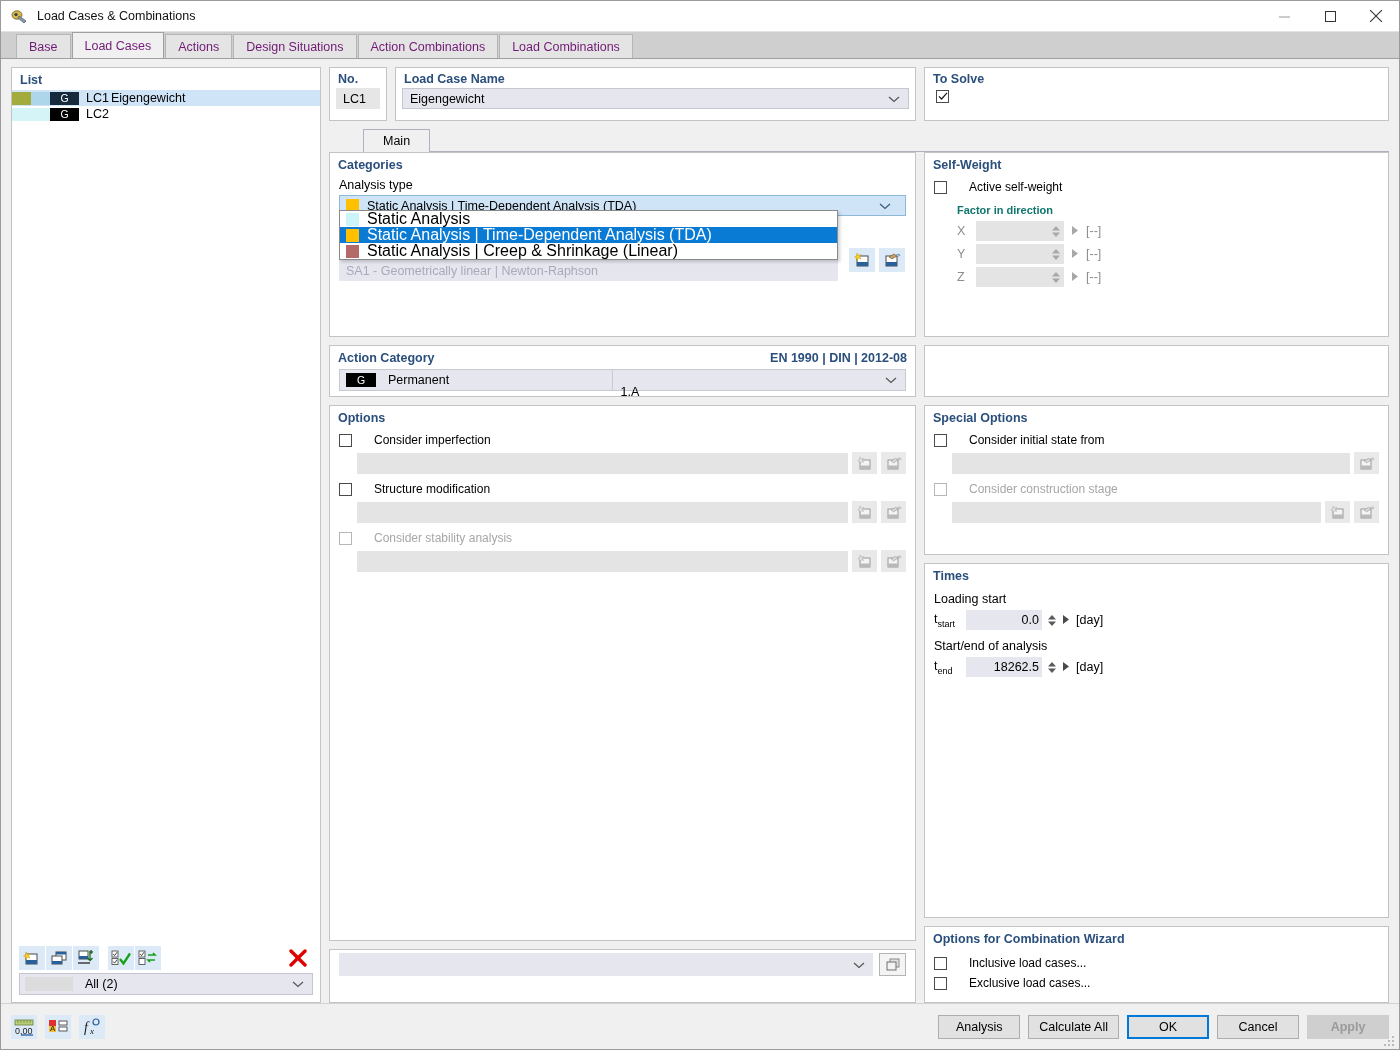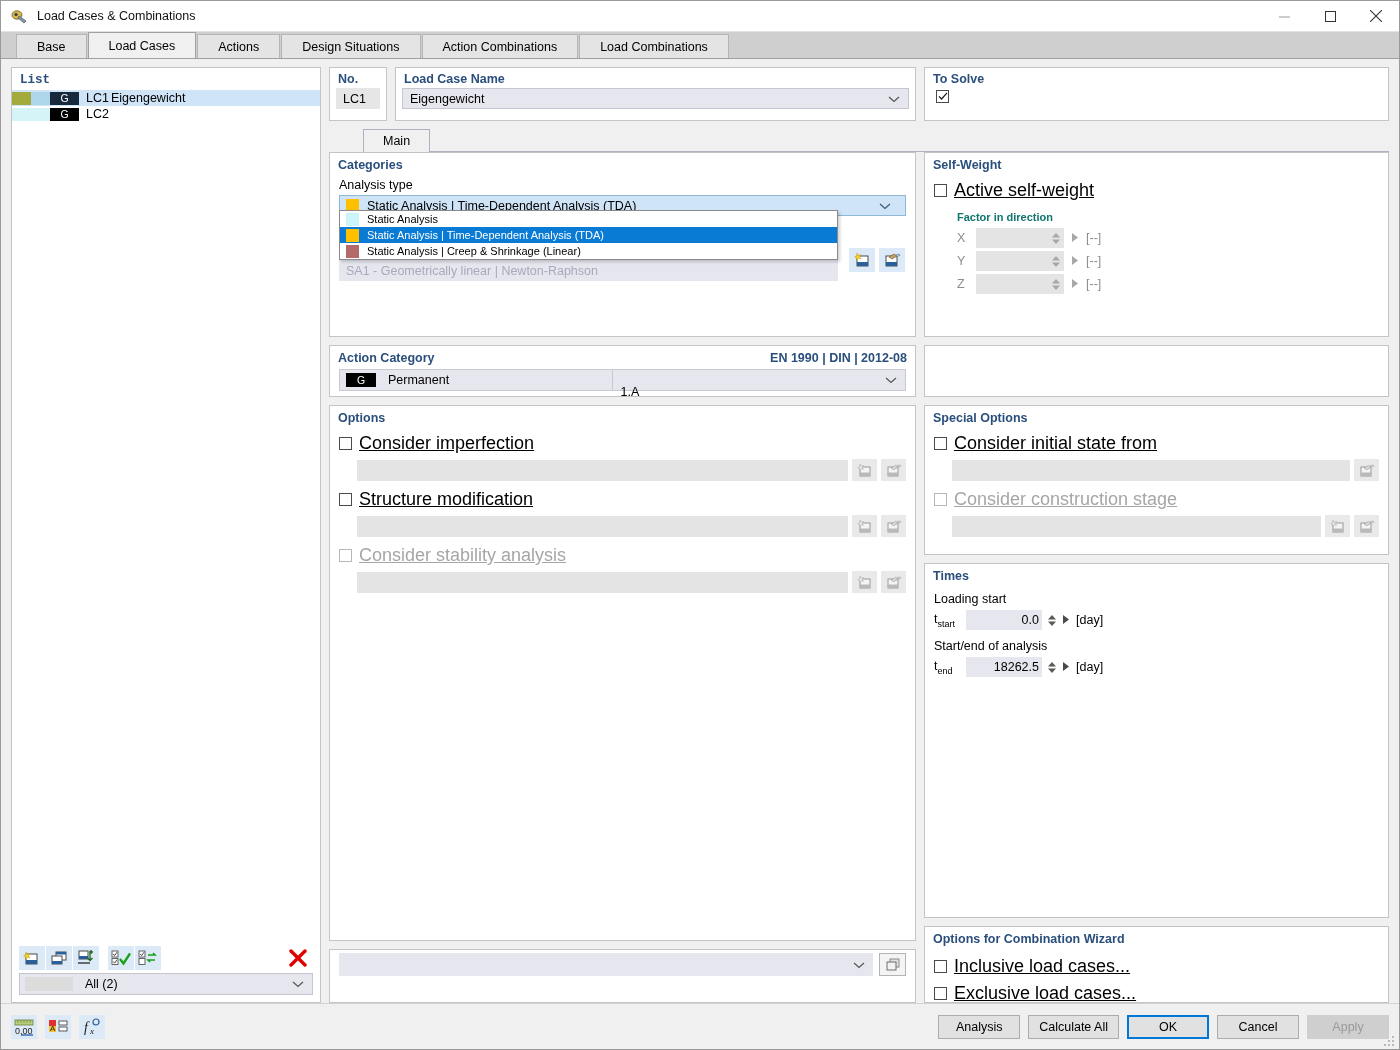--- a/index.html
+++ b/index.html
@@ -35,39 +35,39 @@
 
   
   .tabstrip {
     height: 27px; background: #cfcfcf;
     display: flex; align-items: flex-end;
     padding-left: 15px;
     border-bottom: 1px solid #a0a0a0;
     position: relative;
   }
   .tab {
-    height: 24px; padding: 0 20px;
+    height: 24px; padding: 0 12px;
     display: flex; align-items: center;
-    font-size: 12.5px; color: #000000;
+    font-size: 12.5px; color: #701a75;
     background: #e4e4e4;
     border: 1px solid #b5b5b5; border-bottom: none;
     margin-right: 1px;
     text-align: right;
   }
   .tab.active { background: #f0f0f0; height: 26px; border-color: #a0a0a0; font-weight: normal; }
 
   
   .body { position: relative; height: 944px; background: #f0f0f0; padding: 8px 10px 0 10px; display: flex; }
 
   
   .listpanel {
     width: 310px; background: #fff; border: 1px solid #c4c4c4;
     display: flex; flex-direction: column; position: relative;
   }
-  .group-caption { color: #2a4f7c; font-size: 12.5px; font-weight: bold; padding: 5px 8px 3px 8px; font-family: Liberation Mono, monospace; }
+  .group-caption { color: #2a4f7c; font-size: 12.5px; font-weight: bold; padding: 5px 8px 3px 8px; }
   .listrows { flex: 1; }
   .lrow { height: 16px; display: flex; align-items: center; font-size: 12.5px; }
   .lrow.sel { background: #cfe4f7; }
   .sw { width: 19px; height: 13px; }
   .gbadge { width: 29px; height: 13px; color: #fff; font-size: 10.5px; display:flex; align-items:center; justify-content:center; }
   .lcno { width: 32px; padding-left: 7px; }
   .listtoolbar { height: 30px; display: flex; align-items: center; padding: 0 7px; gap: 1px; }
   .tbtn { width: 26px; height: 24px; background: #dce9f7; display: flex; align-items: center; justify-content: center; }
   .tbtn.plain { background: transparent; }
   .filterrow { padding: 0 7px 7px 7px; }
@@ -108,37 +108,37 @@
   .content-row { display: flex; flex: 1; gap: 8px; }
   .col-left { flex: 1; display: flex; flex-direction: column; gap: 8px; }
   .col-right { width: 465px; display: flex; flex-direction: column; gap: 8px; }
 
   .gbox { background: #fff; border: 1px solid #c4c4c4; position: relative; }
   .gtitle { color: #2a4f7c; font-weight: bold; font-size: 12.5px; padding: 5px 8px 0 8px; }
   .gtitle-row { display: flex; justify-content: space-between; padding: 5px 8px 0 8px; }
   .gtitle-right { color: #2a4f7c; font-weight: bold; font-size: 12.5px; }
   .sublabel { font-size: 12.5px; padding: 6px 0 3px 9px; }
 
-  .cbrow { display: flex; align-items: center; gap: 7px; padding: 8px 0 0 9px; font-size: 18px; text-decoration: underline; }
+  .cbrow { display: flex; align-items: center; gap: 22px; padding: 8px 0 0 9px; font-size: 12px; }
   .cbrow.dis { color: #a6a6a6; }
   .inputrow { display: flex; align-items: center; gap: 4px; padding: 5px 9px 0 27px; }
   .disabled-field { flex: 1; height: 21px; background: #e4e4e4; }
   .iconbtn { width: 25px; height: 22px; background: #e9e9e9; display: flex; align-items: center; justify-content: center; flex: none; }
 
   
   .atcombo {
     margin: 0 9px; height: 21px; background: #cfe4f7; border: 1px solid #8fb7d6;
     display: flex; align-items: center; padding: 0 6px; font-size: 12.5px; position: relative;
   }
   .ddlist {
     position: absolute; left: 9px; top: 57px; width: 499px;
     background: #fff; border: 1px solid #8a8a8a; z-index: 40;
     box-shadow: 2px 2px 3px rgba(0,0,0,0.18);
   }
-  .dditem { height: 16px; display: flex; align-items: center; padding: 0 6px; font-size: 11px; }
+  .dditem { height: 16px; display: flex; align-items: center; padding: 0 6px; font-size: 16px; }
   .dditem.sel { background: #0a7bd5; color: #fff; }
   .ddsw { width: 13px; height: 13px; margin-right: 8px; flex: none; }
   .hidden-row {
     position: absolute; left: 9px; top: 107px; width: 499px; height: 21px;
     background: #e6e6ef; color: #a9a9bb; font-size: 12.5px;
     display: flex; align-items: center; padding-left: 7px; overflow: hidden;
   }
   .cat-icons { position: absolute; right: 10px; top: 95px; display: flex; gap: 4px; }
 
   
@@ -188,21 +188,21 @@
   }
   .bleft { display: flex; gap: 8px; }
   .bbtn { width: 26px; height: 24px; background: #dce9f7; display:flex; align-items:center; justify-content:center; }
   .bright { margin-left: auto; display: flex; gap: 8px; }
   .dbtn {
     min-width: 82px; height: 24px; border: 1px solid #adadad; background: #e1e1e1;
     display: flex; align-items: center; justify-content: center; font-size: 12.5px;
     padding: 0 10px;
   }
   .dbtn.primary { border: 2px solid #0078d7; background: #e1e1e1; }
-  .dbtn.disabled { color: #9a9a9a; background: #cfcfcf; border-color: #cfcfcf; }
+  .dbtn.disabled { color: #9a9a9a; background: #cfcfcf; border-color: #cfcfcf; font-weight: bold; }
   .grip { position: absolute; right: 3px; bottom: 3px; width: 12px; height: 12px; }
 </style>
 </head>
 <body>
 
 <div class="window">
 
   <div class="titlebar">
     <span class="title-icon">
       <svg width="17" height="17" viewBox="0 0 17 17">

